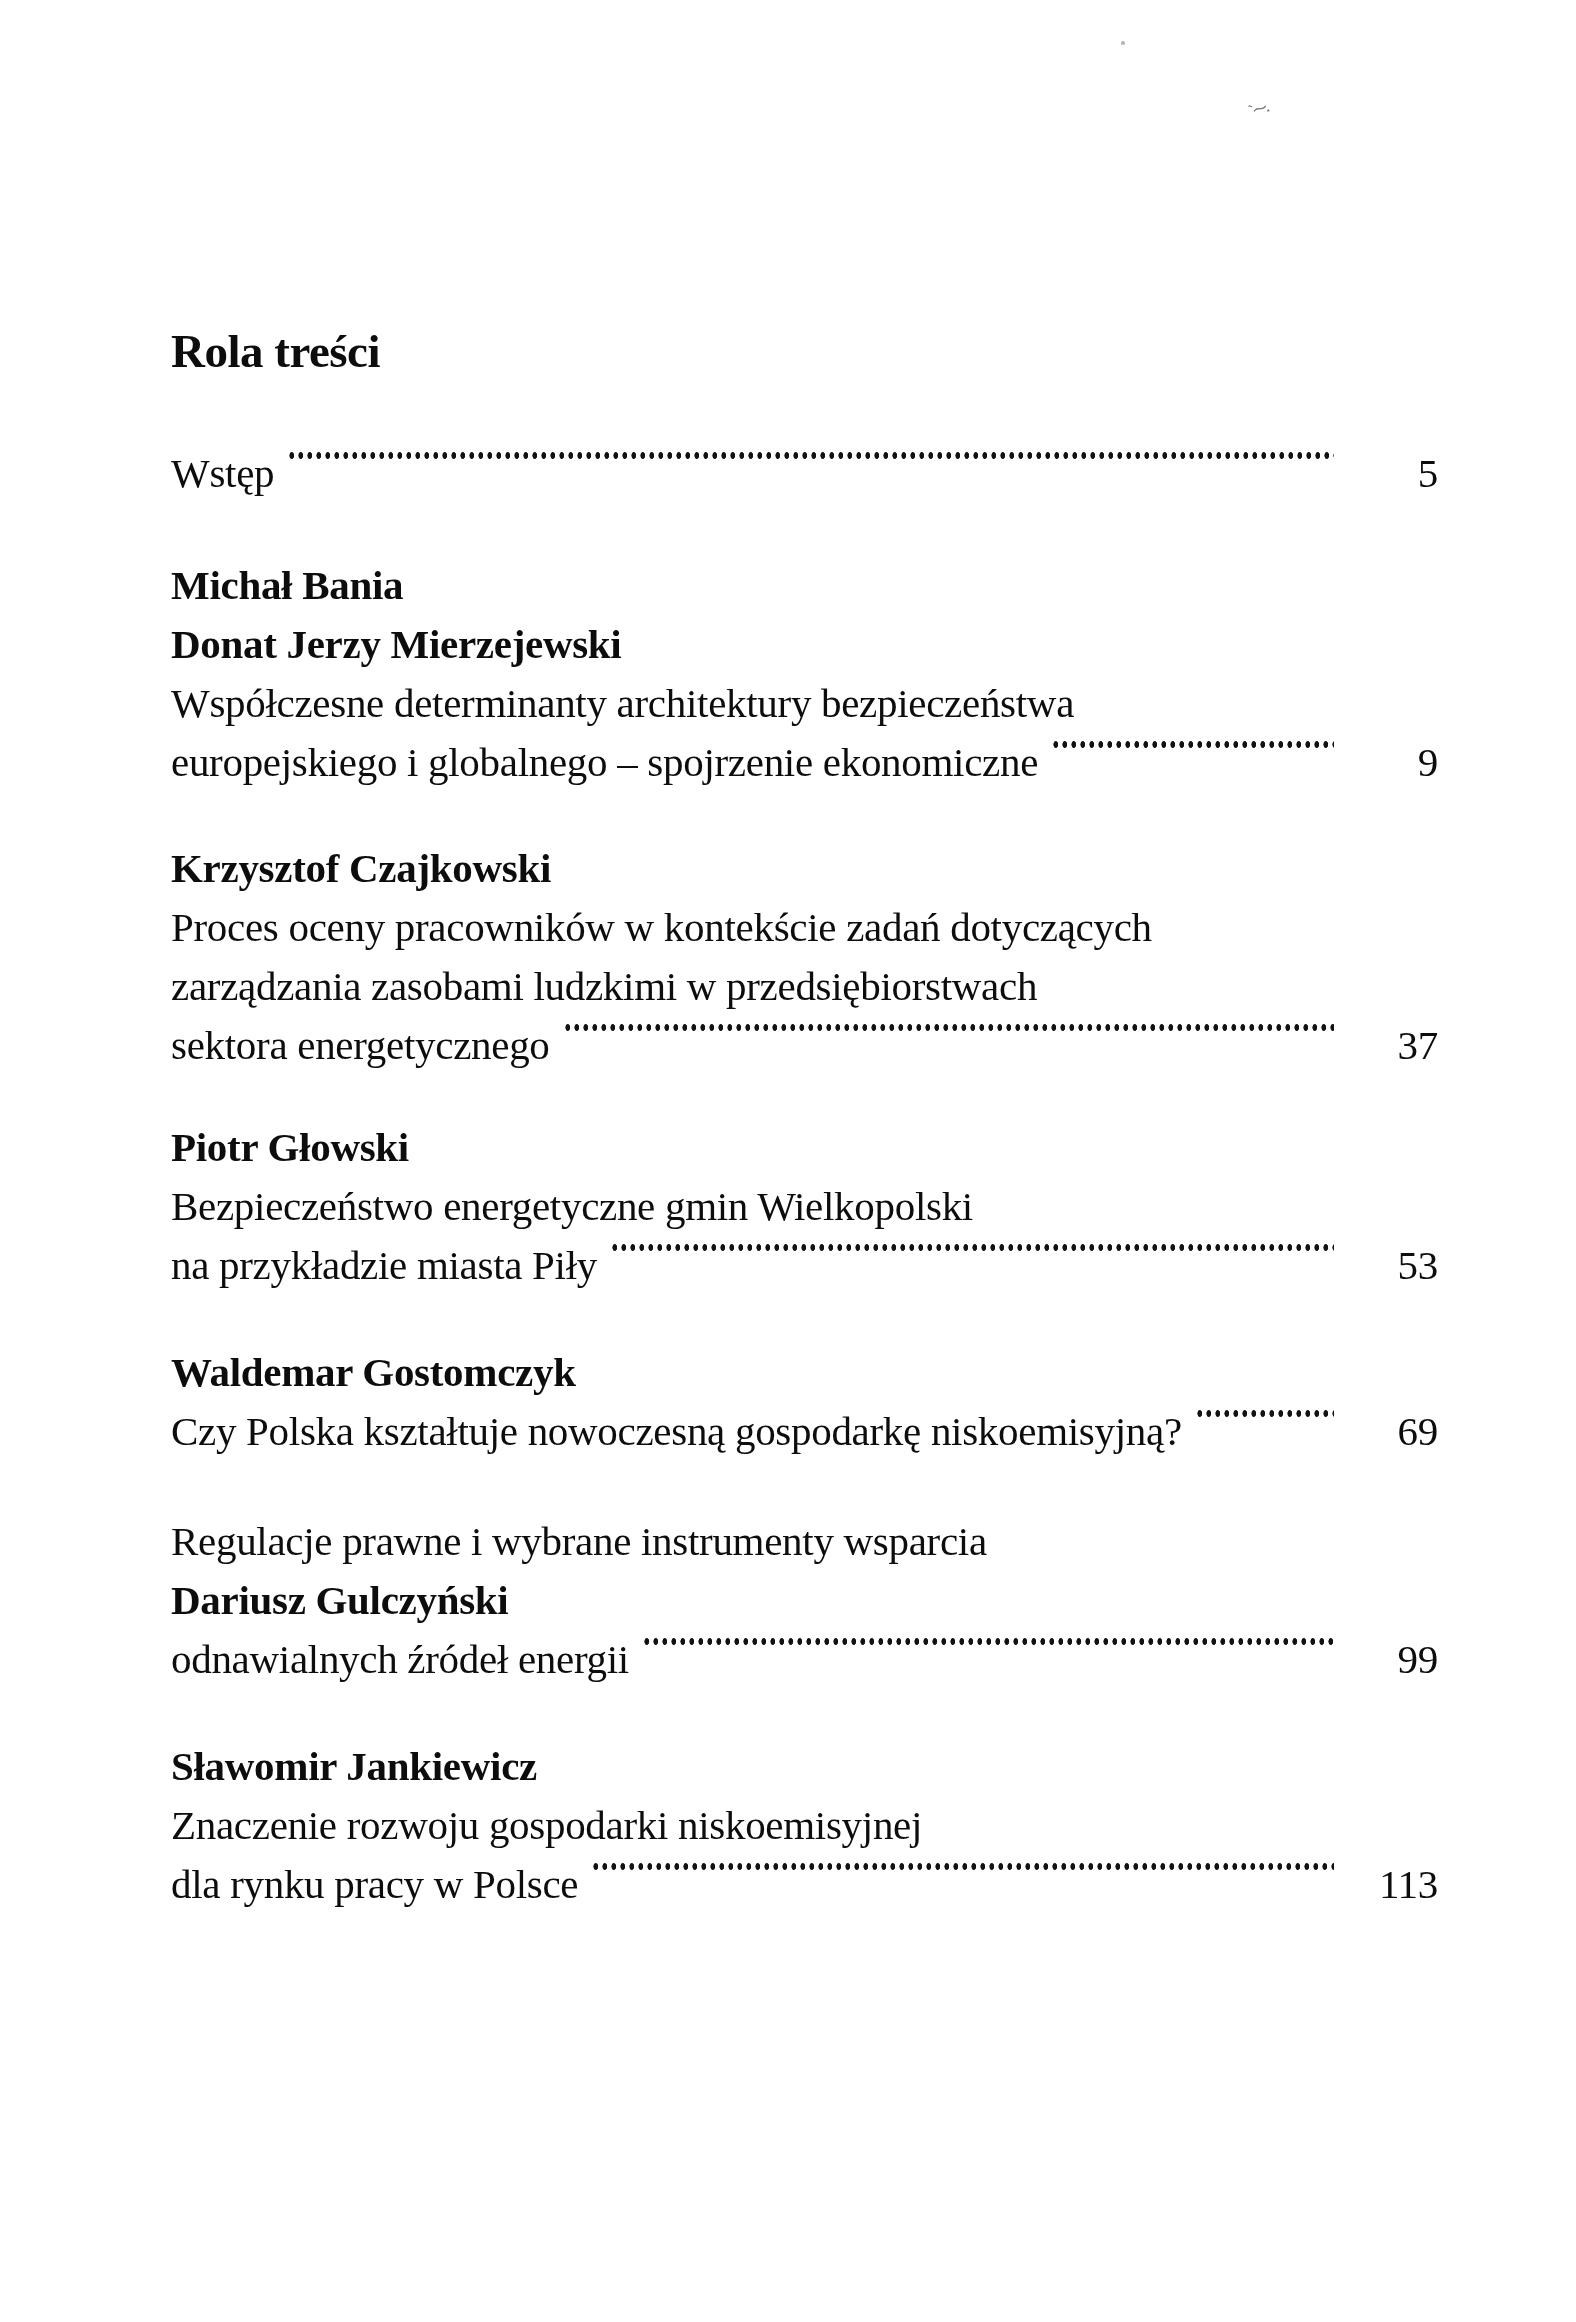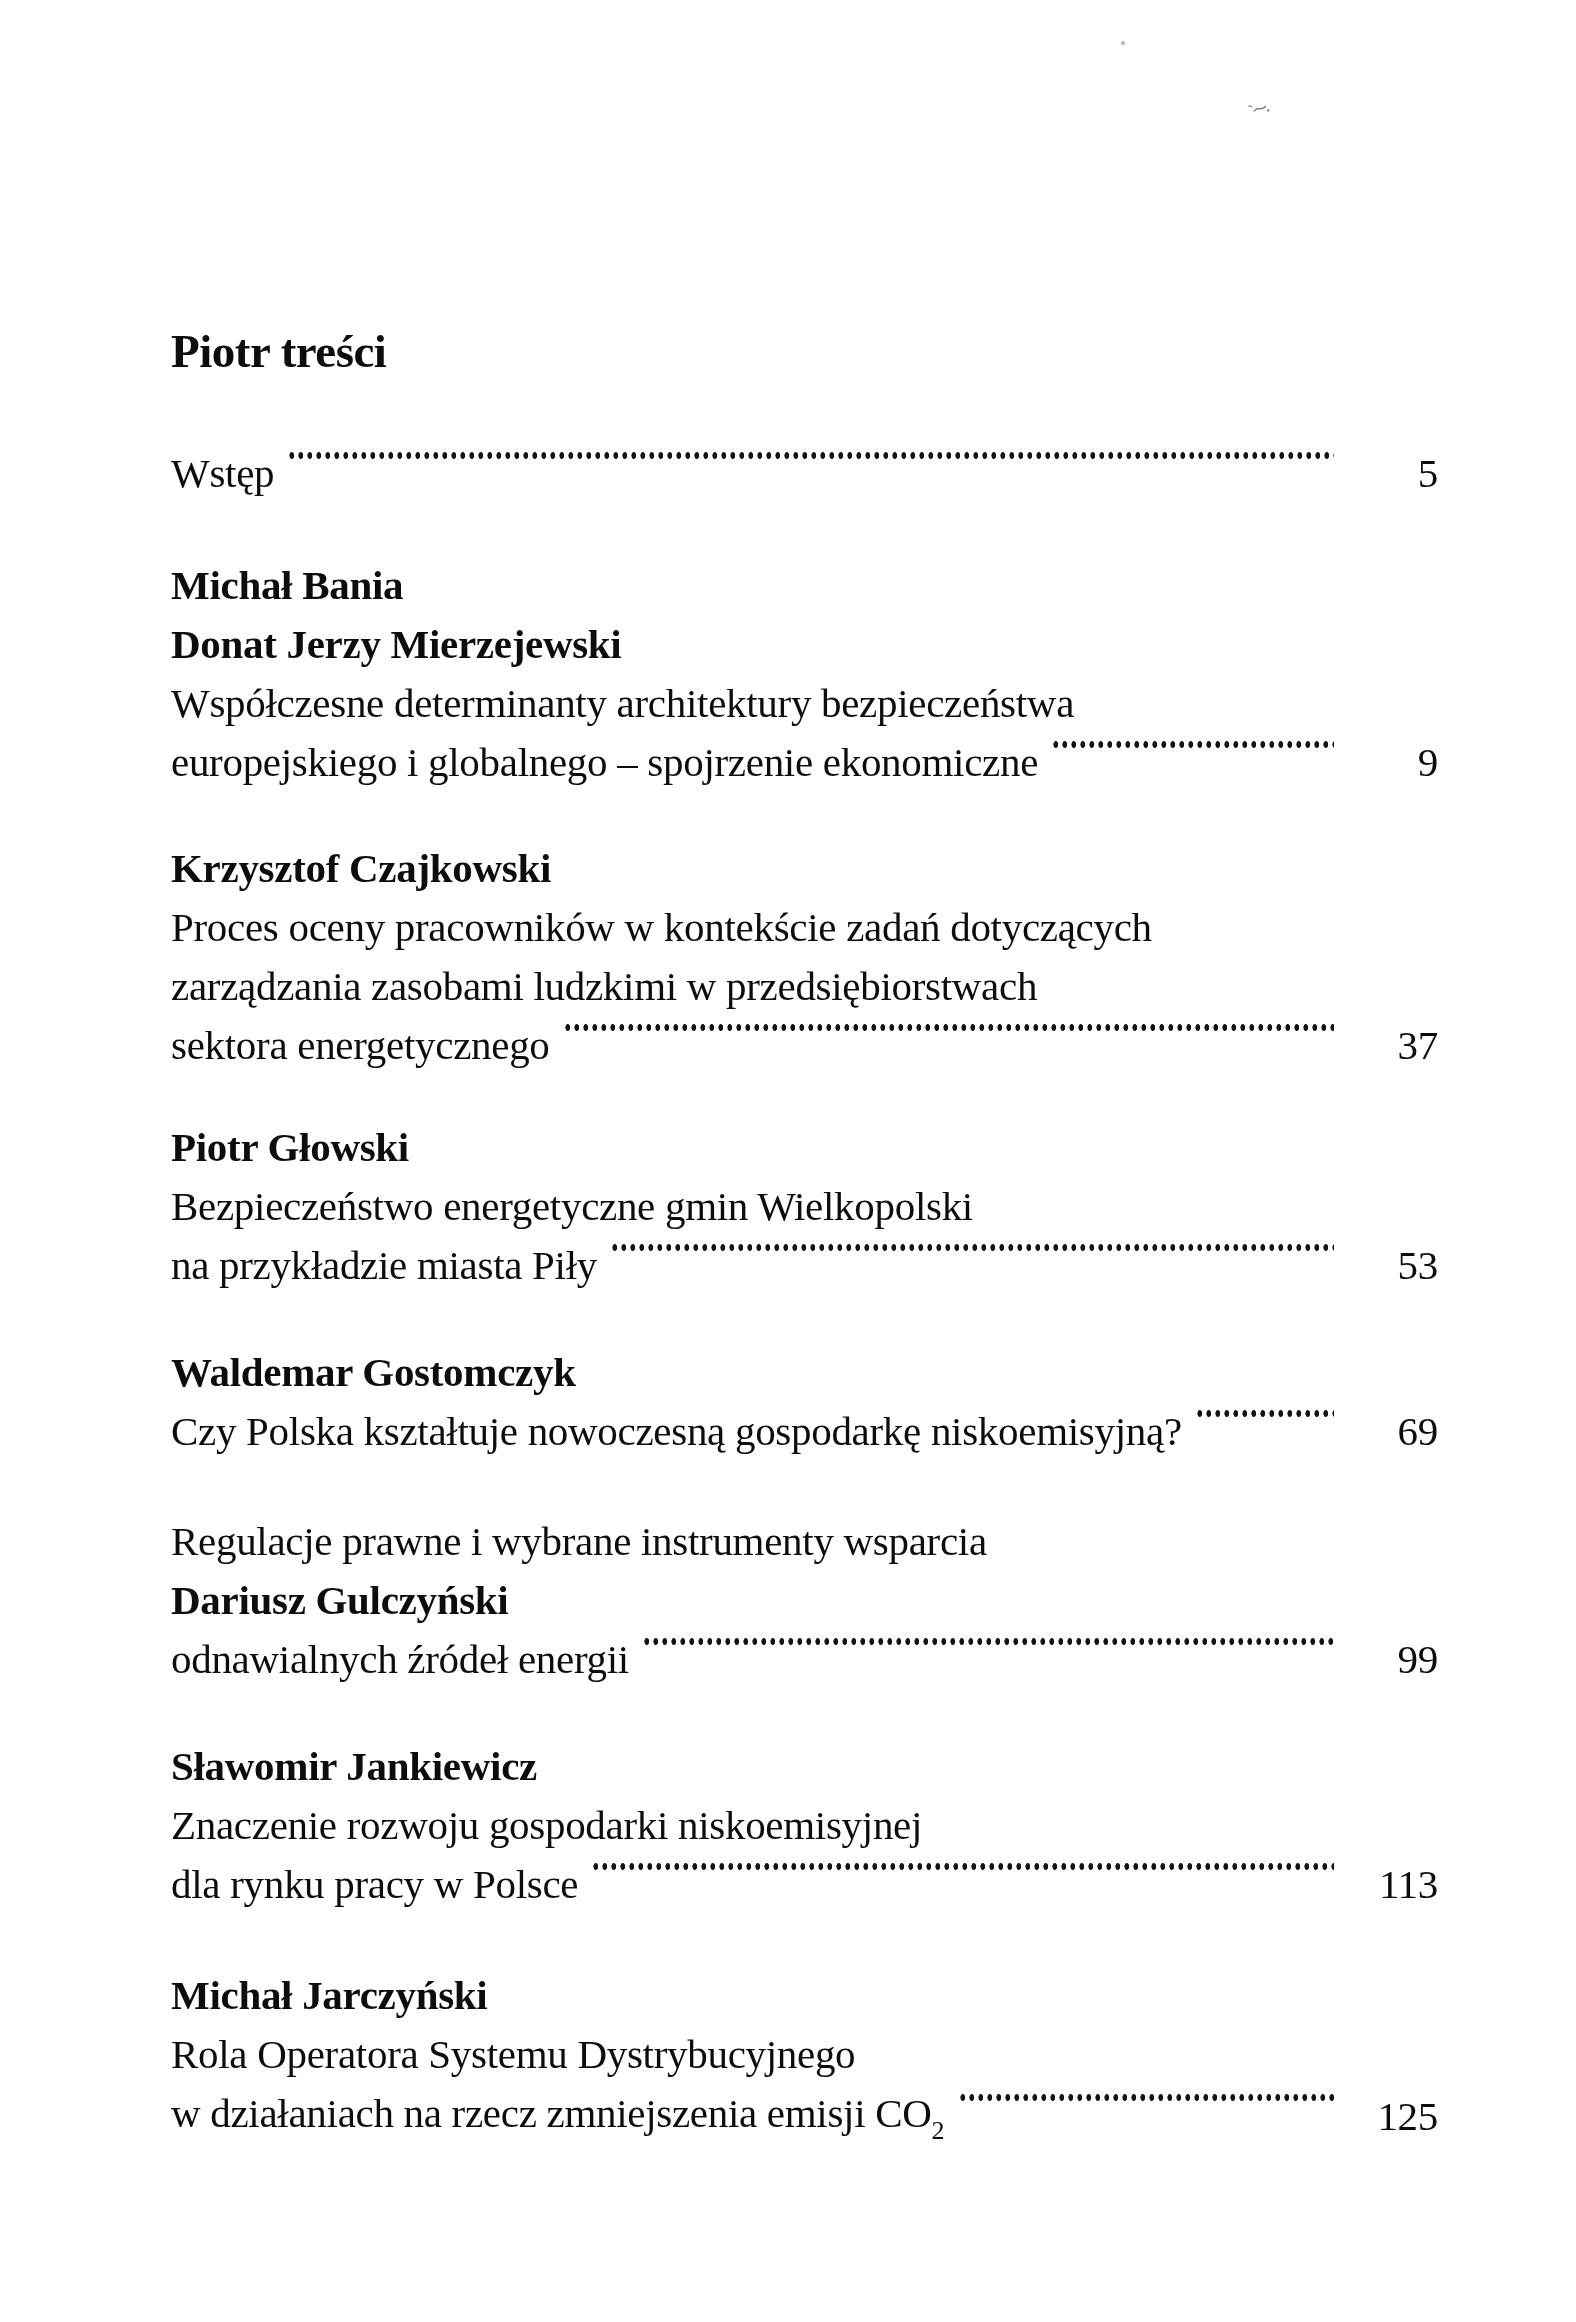--- a/index.html
+++ b/index.html
@@ -104,21 +104,21 @@
     height: 3.7px;
     border-radius: 50%;
     background: #b9b9b9;
   }
 </style>
 </head>
 <body>
 
 <div class="page">
 
-  <h1 class="doc-title">Piotr treści</h1>
+  <h1 class="doc-title">Rola treści</h1>
 
   <div class="entry m-wstep">
     <div class="line row">
       <span class="text">Wstęp</span>
       <span class="leader"></span>
       <span class="pagenum">5</span>
     </div>
   </div>
 
   <div class="entry m-bania">
@@ -175,27 +175,18 @@
   <div class="entry m-jankiewicz">
     <div class="line author">Sławomir Jankiewicz</div>
     <div class="line">Znaczenie rozwoju gospodarki niskoemisyjnej</div>
     <div class="line row">
       <span class="text">dla rynku pracy w Polsce</span>
       <span class="leader"></span>
       <span class="pagenum">113</span>
     </div>
   </div>
 
-  <div class="entry m-jarczynski">
-    <div class="line author">Michał Jarczyński</div>
-    <div class="line">Rola Operatora Systemu Dystrybucyjnego</div>
-    <div class="line row">
-      <span class="text"><span>w działaniach na rzecz zmniejszenia emisji CO</span><span class="sub">2</span></span>
-      <span class="leader"></span>
-      <span class="pagenum">125</span>
-    </div>
-  </div>
 
 </div>
 
 <span class="artifact-smudge">`∼.</span>
 <span class="artifact-speck"></span>
 
 
 </body></html>

